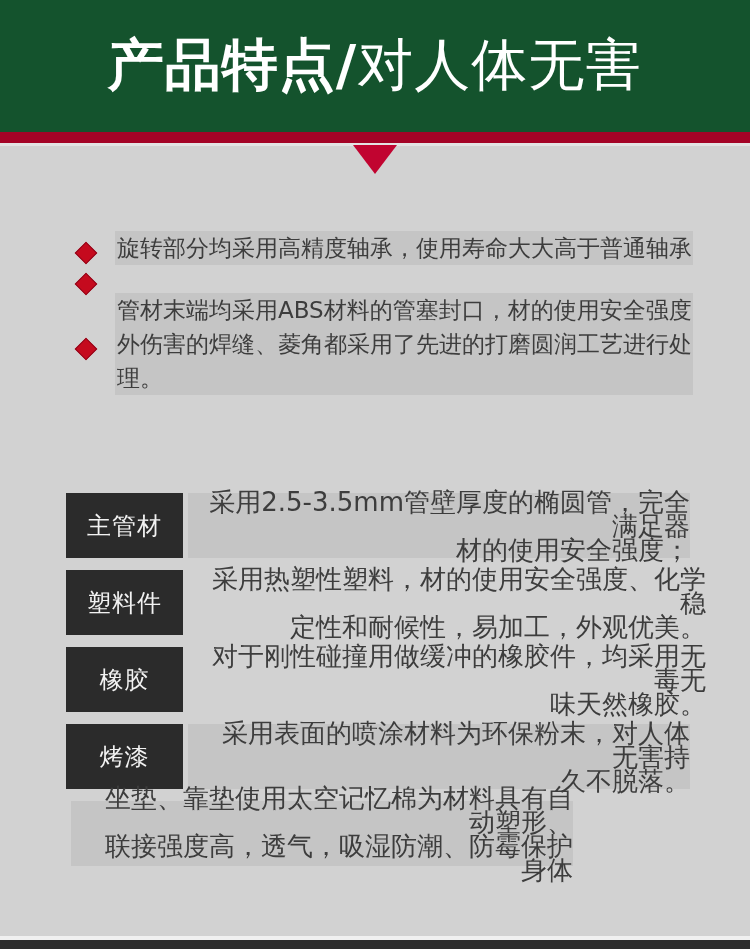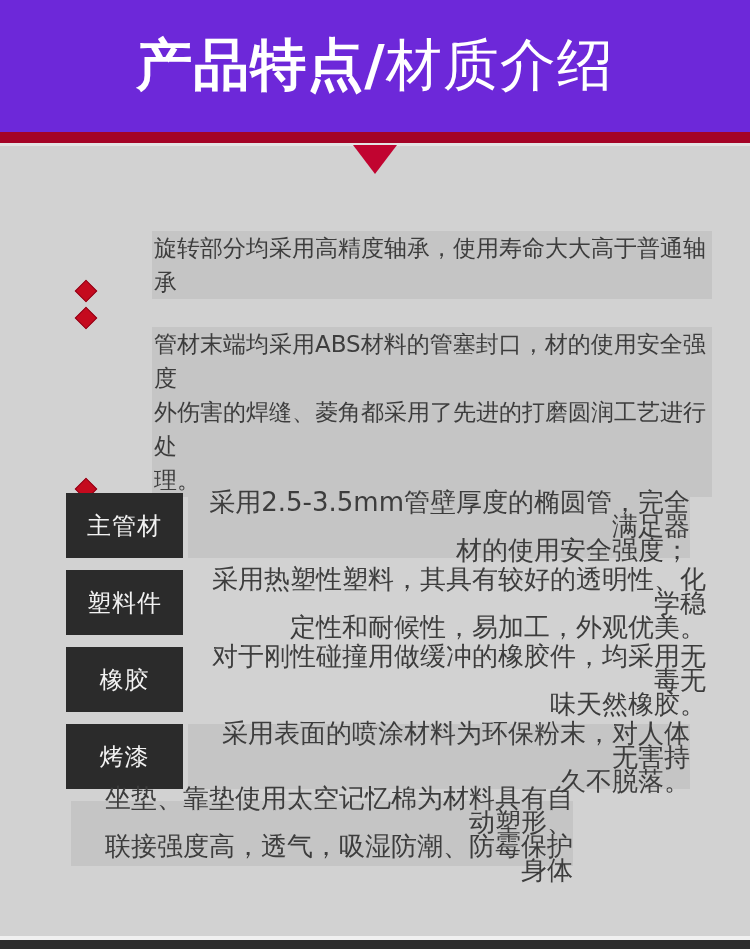--- a/index.html
+++ b/index.html
@@ -11,21 +11,21 @@
     position:relative;
     width:750px;height:949px;
     background:#d2d2d2;
     overflow:hidden;
     margin:0 auto;
   }
 
   
   .banner{
     position:absolute;left:0;top:0;width:750px;height:143px;
-    background:#6d28d9;
+    background:#14532d;
     text-decoration:underline;
   }
   .banner-strip{
     position:absolute;left:0;bottom:0;width:100%;height:11px;
     background:#a40326;
   }
   .banner-underline{
     position:absolute;left:0;top:143px;width:750px;height:3px;
     background:#e3e3e3;
   }
@@ -45,23 +45,22 @@
     border-left:22px solid transparent;
     border-right:22px solid transparent;
     border-top:29px solid #c10430;
   }
 
   
   .features{
     position:absolute;left:72px;top:231px;width:640px;
   }
   .feature-row{
-    display:flex;align-items:flex-end;
+    display:flex;align-items:center;
     margin-bottom:1px;
-    gap:37px;
   }
   .diamond{
     flex:0 0 auto;
     width:14px;height:14px;
     margin:10px 0 0 6px;
     background:#c50a1e;
     border:1px solid #90061a;
     transform:rotate(45deg);
   }
   .feature-text{
@@ -119,21 +118,21 @@
   }
 </style>
 </head>
 <body>
 
 <div class="canvas">
 
   <div class="banner">
     <div class="banner-title">
       <span class="title-bold">产品特点/</span>
-      <span class="title-light">材质介绍</span>
+      <span class="title-light">对人体无害</span>
     </div>
     <div class="banner-strip"></div>
   </div>
   <div class="banner-underline"></div>
   <div class="down-triangle"></div>
 
   <div class="features">
 
     <div class="feature-row">
       <span class="diamond"></span>
@@ -157,21 +156,21 @@
   <div class="materials">
 
     <div class="mat-row">
       <div class="mat-label">主管材</div>
       <div class="mat-desc hl">采用2.5-3.5mm管壁厚度的椭圆管，完全满足器
 材的使用安全强度；</div>
     </div>
 
     <div class="mat-row">
       <div class="mat-label">塑料件</div>
-      <div class="mat-desc">采用热塑性塑料，其具有较好的透明性、化学稳
+      <div class="mat-desc">采用热塑性塑料，材的使用安全强度、化学稳
 定性和耐候性，易加工，外观优美。</div>
     </div>
 
     <div class="mat-row">
       <div class="mat-label">橡胶</div>
       <div class="mat-desc">对于刚性碰撞用做缓冲的橡胶件，均采用无毒无
 味天然橡胶。</div>
     </div>
 
     <div class="mat-row">

